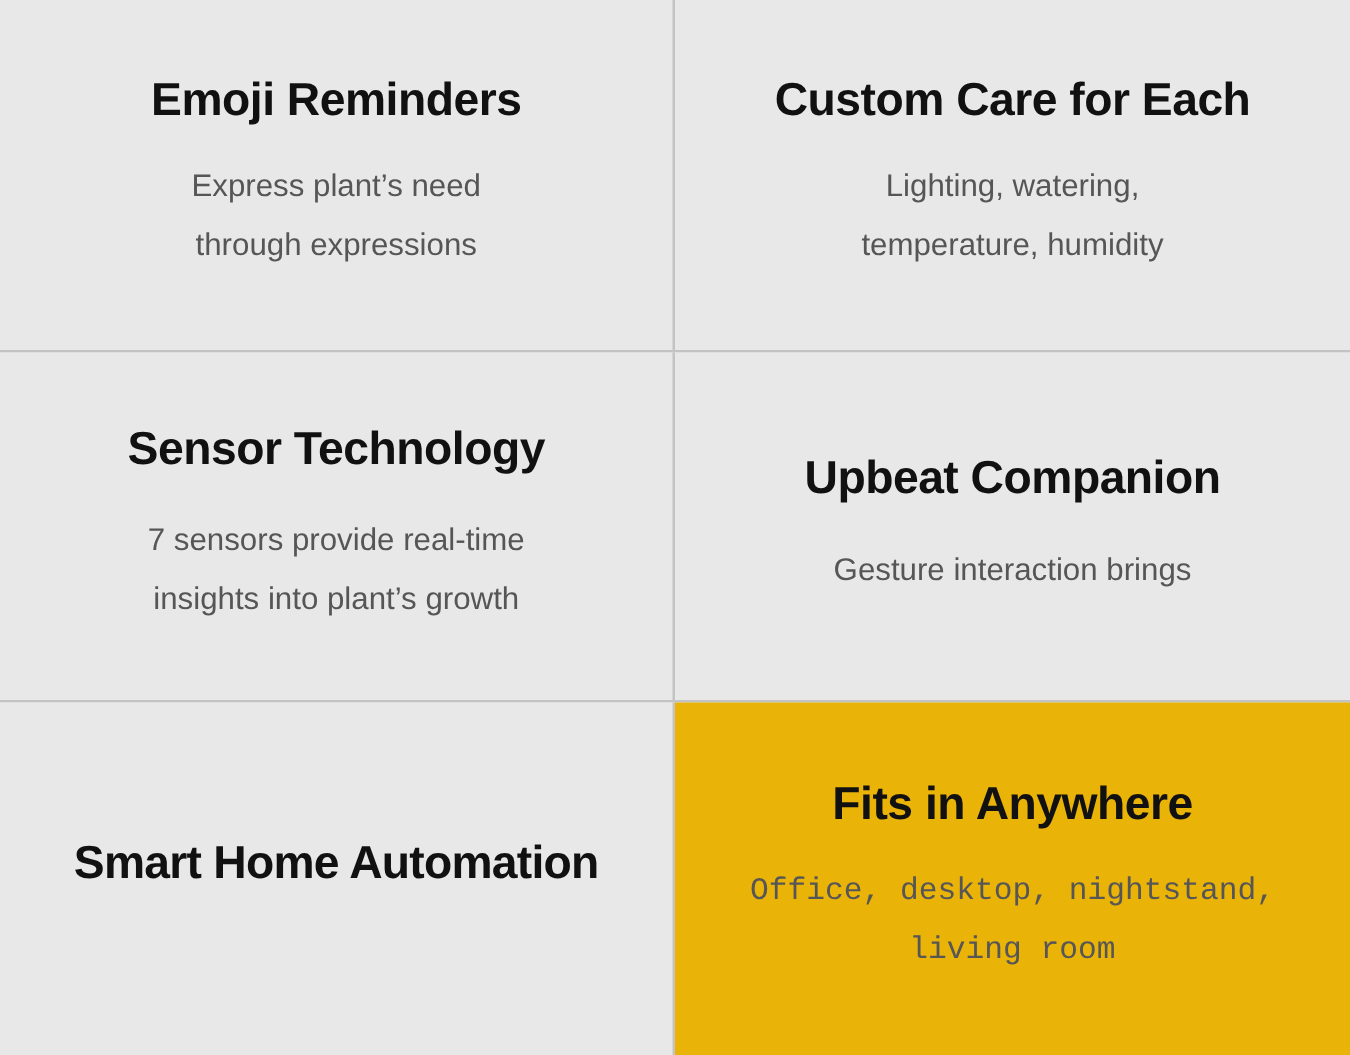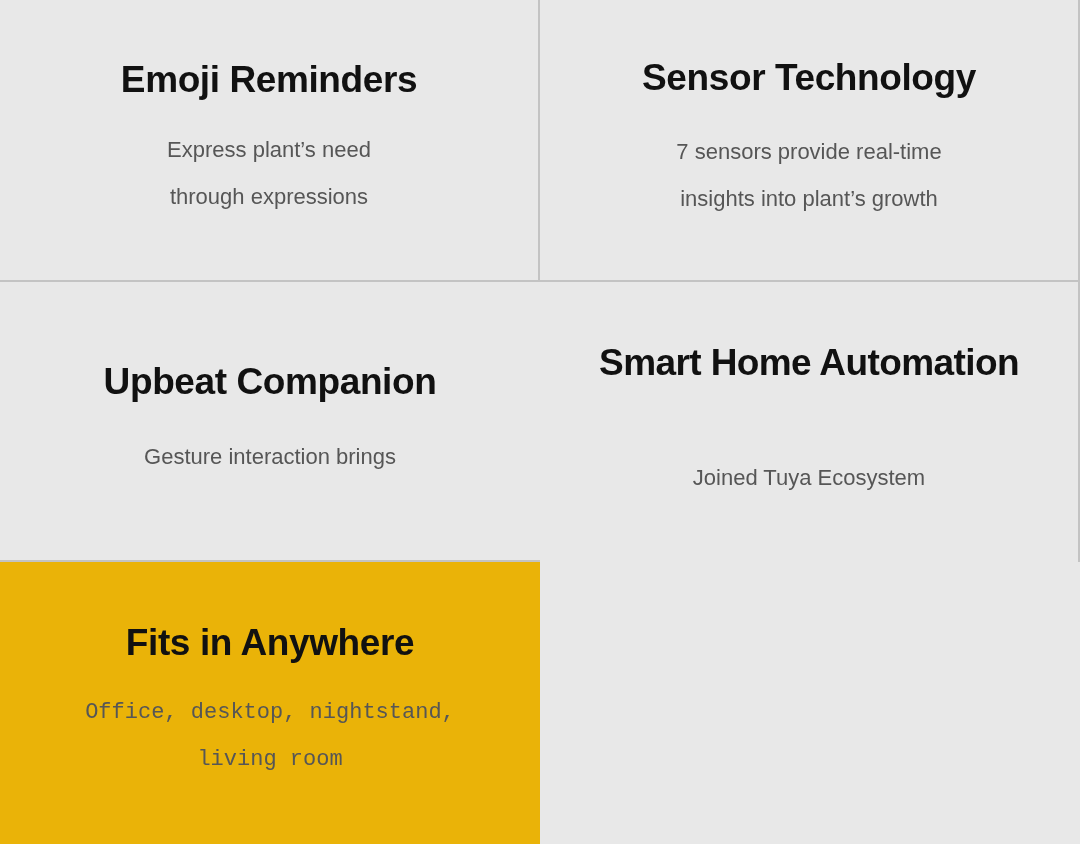--- a/index.html
+++ b/index.html
@@ -52,21 +52,21 @@
     font-size: 37px;
     font-weight: 700;
     color: #111111;
     letter-spacing: -0.4px;
     line-height: 1.1;
     margin: 0 0 30px 0;
     white-space: nowrap;
   }
 
   .cell-body {
-    font-size: 22px;
+    font-size: 25px;
     font-weight: 400;
     color: #565656;
     line-height: 47px;
     margin: 0;
     max-width: 470px;
   }
 
   
   .cell.row-1 .cell-heading { margin-bottom: 26px; }
   .cell.row-2 .cell-heading { margin-bottom: 30px; }
@@ -85,41 +85,45 @@
 <div class="feature-grid" style="background: rgb(232, 232, 232);">
 
   <div class="cell row-1 col-left" style="background: rgb(232, 232, 232); border-right-color: rgb(195, 195, 195); border-bottom-color: rgb(195, 195, 195);">
     <h2 class="cell-heading" style="color: rgb(17, 17, 17);">Emoji Reminders</h2>
     <p class="cell-body" style="color: rgb(86, 86, 86);">
       <span class="body-line">Express plant’s need</span>
       <span class="body-line">through expressions</span>
     </p>
   </div>
 
+  <div class="cell row-1 col-right" style="background: rgb(232, 232, 232); border-bottom-color: rgb(195, 195, 195);">
+    <h2 class="cell-heading" style="color: rgb(17, 17, 17);">Custom Care for Each</h2>
+    <p class="cell-body" style="color: rgb(86, 86, 86);">
+      <span class="body-line">Lighting, watering,</span>
+      <span class="body-line">temperature, humidity</span>
+    </p>
+  </div>
 
   <div class="cell row-2 col-left" style="background: rgb(232, 232, 232); border-right-color: rgb(195, 195, 195); border-bottom-color: rgb(195, 195, 195);">
     <h2 class="cell-heading" style="color: rgb(17, 17, 17);">Sensor Technology</h2>
     <p class="cell-body" style="color: rgb(86, 86, 86);">
       <span class="body-line">7 sensors provide real-time</span>
       <span class="body-line">insights into plant’s growth</span>
     </p>
   </div>
 
   <div class="cell row-2 col-right" style="background: rgb(232, 232, 232); border-bottom-color: rgb(195, 195, 195);">
     <h2 class="cell-heading" style="color: rgb(17, 17, 17);">Upbeat Companion</h2>
     <p class="cell-body" style="color: rgb(86, 86, 86);">
       <span class="body-line">Gesture interaction brings</span>
     </p>
   </div>
 
   <div class="cell row-3 col-left" style="background: rgb(232, 232, 232); border-right-color: rgb(195, 195, 195); gap: 44px;">
     <h2 class="cell-heading" style="color: rgb(17, 17, 17);">Smart Home Automation</h2>
-    <p class="cell-body" style="color: rgb(86, 86, 86);">
-      <span class="body-line">Joined Tuya Ecosystem</span>
-    </p>
   </div>
 
   <div class="cell row-3 col-right" style="background: #eab308;">
     <h2 class="cell-heading" style="color: rgb(17, 17, 17);">Fits in Anywhere</h2>
     <p class="cell-body" style="color: rgb(86, 86, 86); font-family: Liberation Mono, monospace;">
       <span class="body-line">Office, desktop, nightstand,</span>
       <span class="body-line">living room</span>
     </p>
   </div>
 

